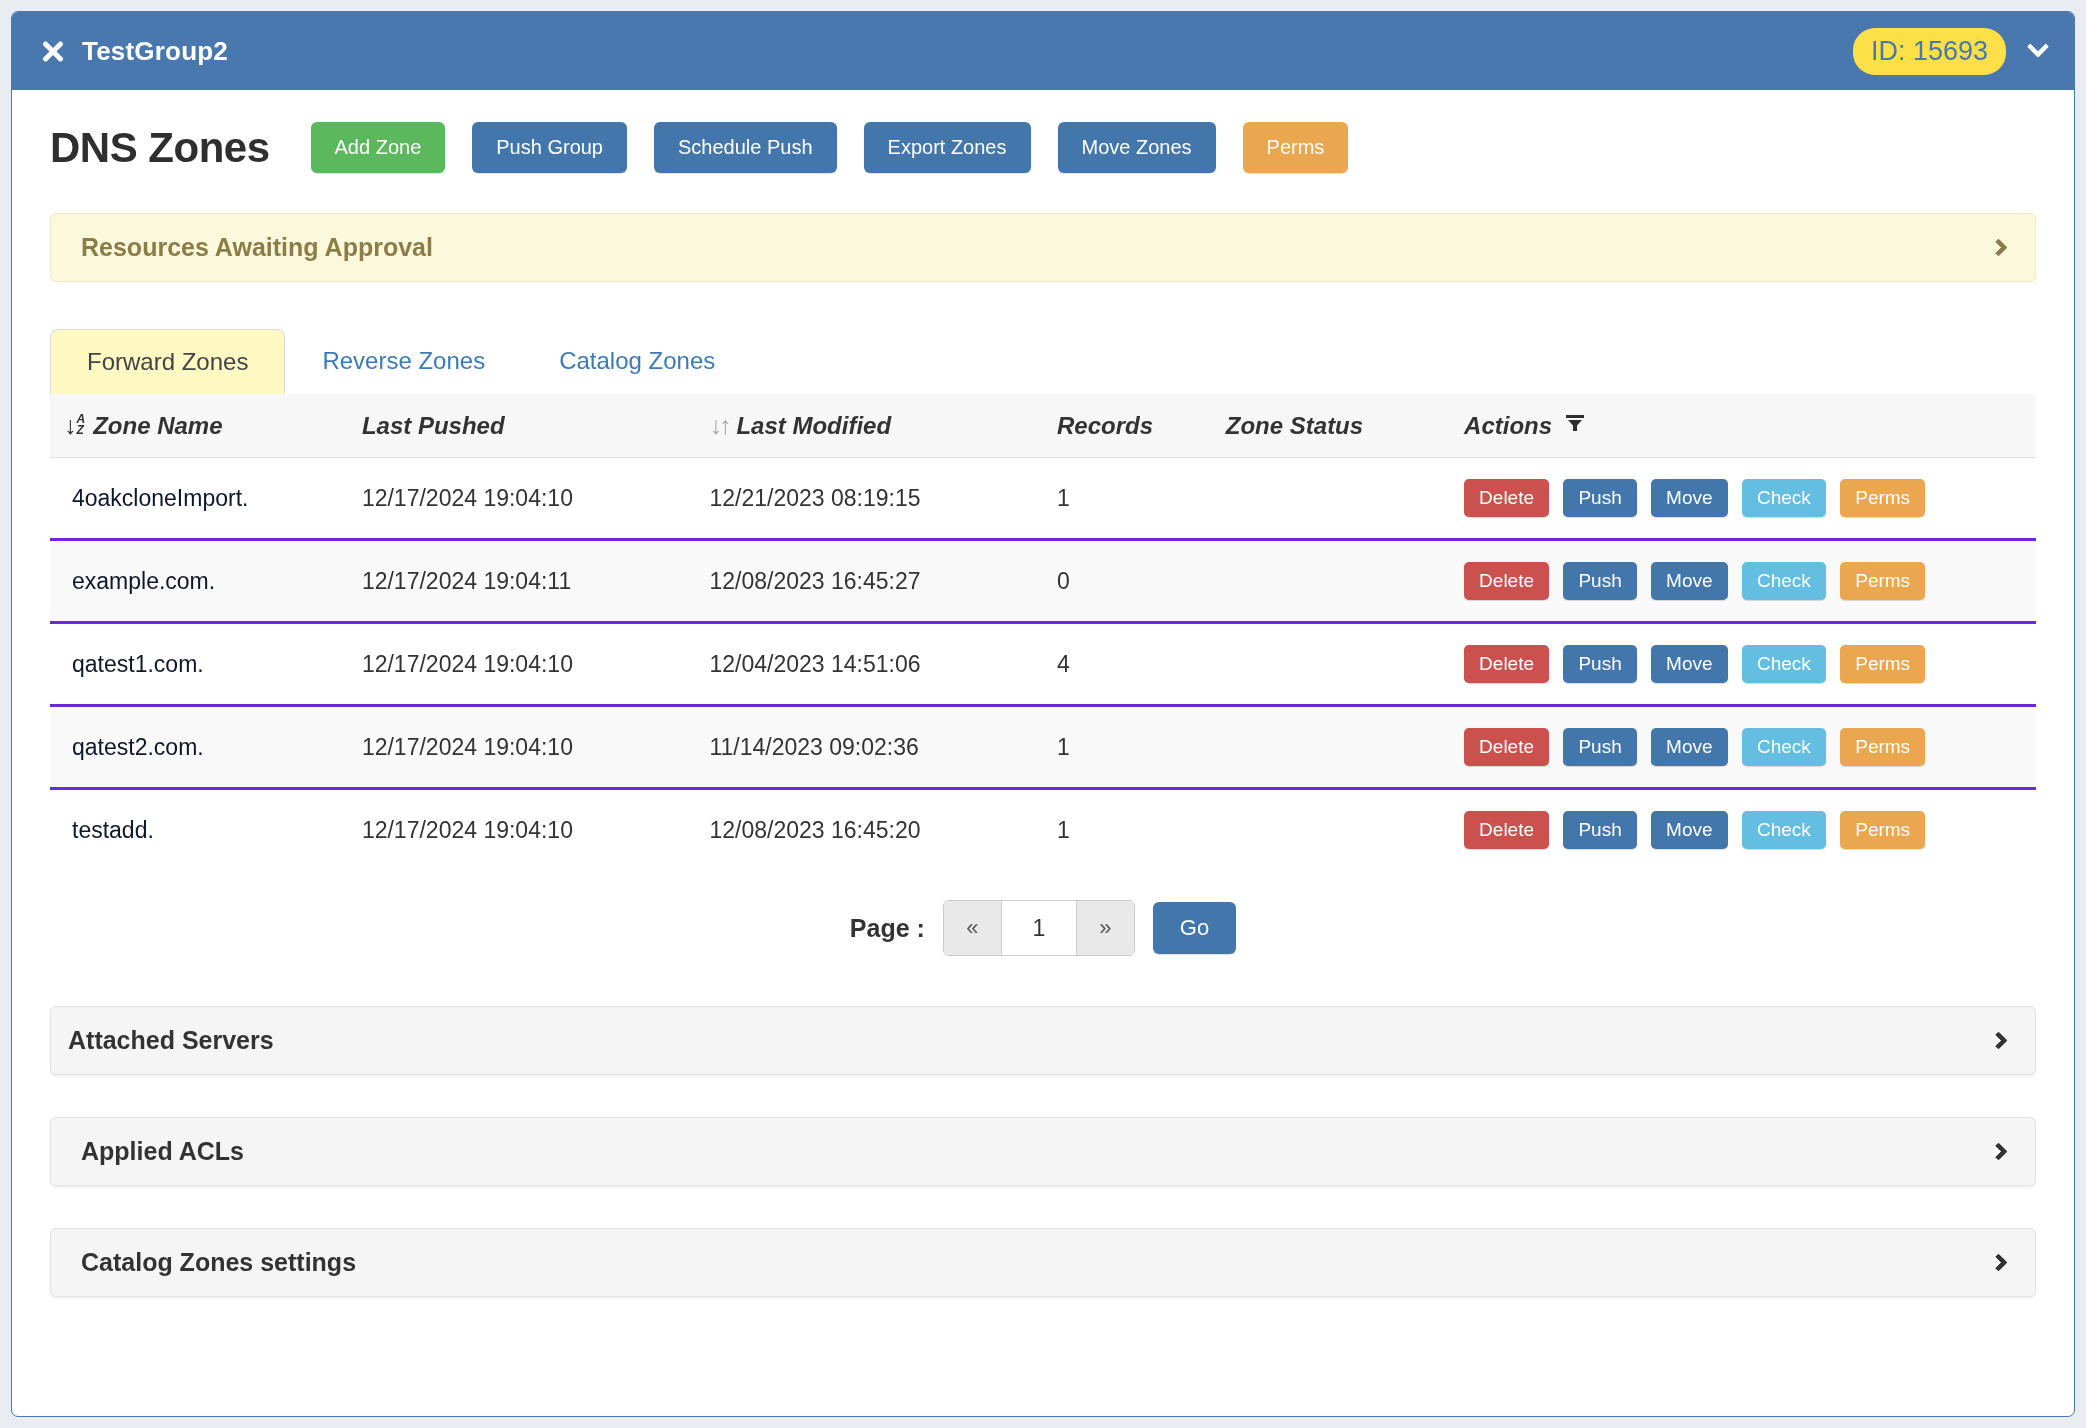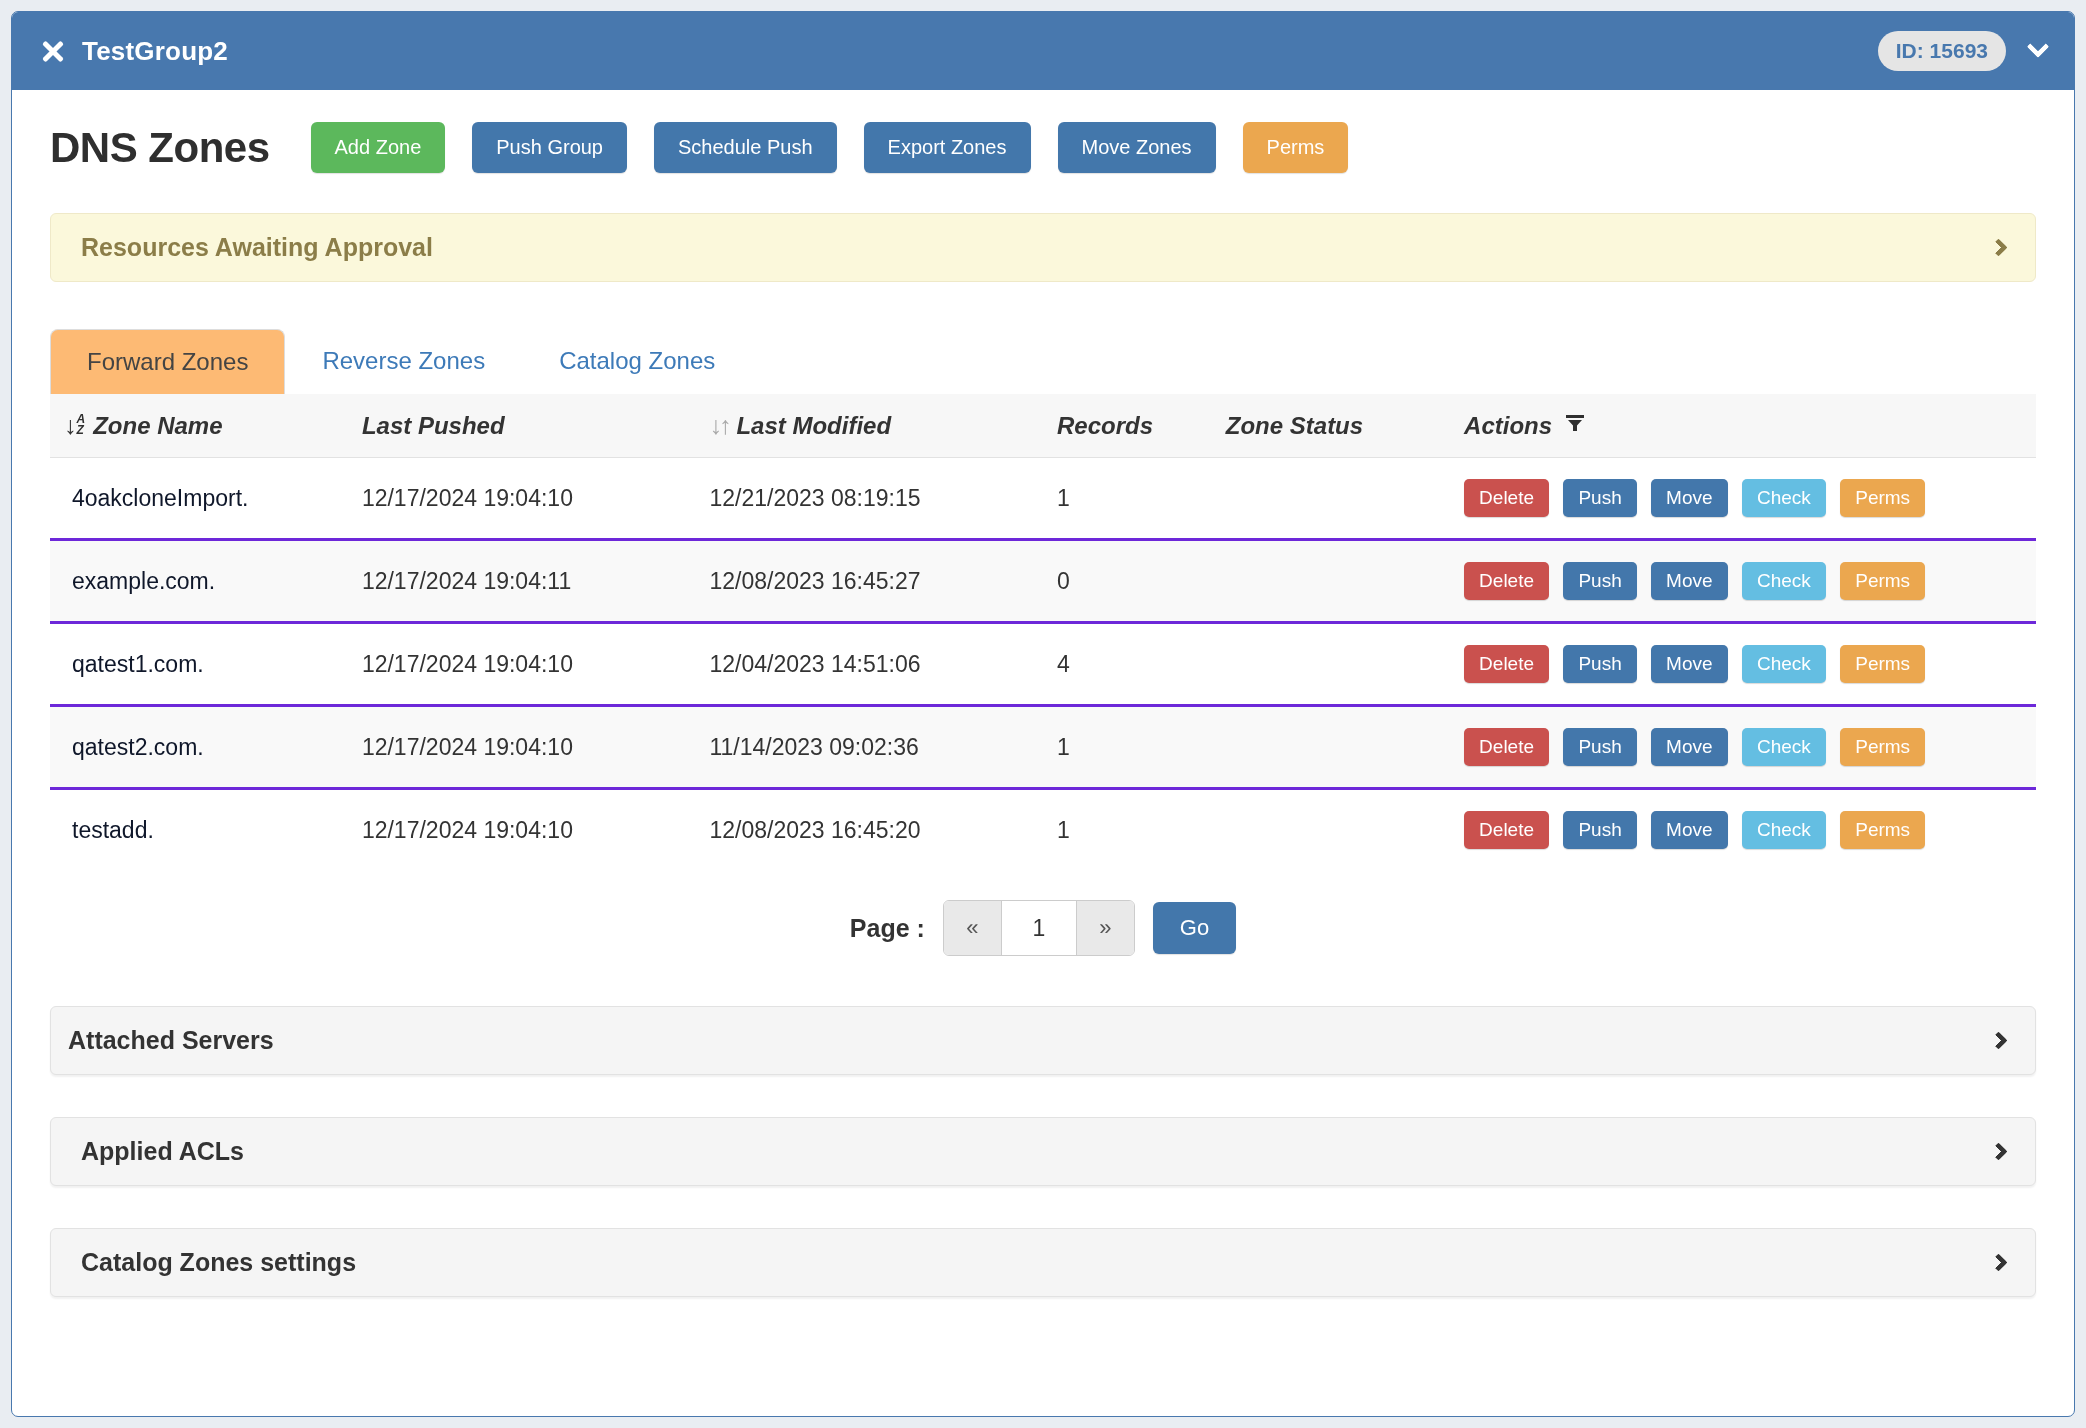--- a/index.html
+++ b/index.html
@@ -33,22 +33,22 @@
   }
   .close-x::before, .close-x::after {
     content: ""; position: absolute; left: 0; top: 11px;
     width: 26px; height: 5px; background: #fff; border-radius: 2px;
   }
   .close-x::before { transform: rotate(45deg); }
   .close-x::after  { transform: rotate(-45deg); }
   .card-title { font-size: 26px; font-weight: bold; letter-spacing: 0.2px; }
   .header-right { margin-left: auto; display: flex; align-items: center; gap: 24px; }
   .id-badge {
-    background: #e5e5e5; color: #4878ae;
-    font-size: 21px; font-weight: bold;
+    background: #fde047; color: #4878ae;
+    font-size: 27px; font-weight: normal;
     padding: 8px 18px; border-radius: 22px;
   }
   .chev-down {
     width: 16px; height: 16px;
     border-right: 5px solid #fff; border-bottom: 5px solid #fff;
     border-radius: 2px;
     transform: rotate(45deg) translate(-3px,-3px);
     cursor: pointer;
   }
   
@@ -81,21 +81,21 @@
     margin-left: auto; width: 13px; height: 13px;
     border-top: 5px solid #8b7d48; border-right: 5px solid #8b7d48;
     border-radius: 2px; transform: rotate(45deg);
   }
   
   .tabs { margin-top: 46px; display: flex; align-items: flex-end; }
   .tab {
     font-size: 24px; padding: 18px 36px; cursor: pointer; border-radius: 8px 8px 0 0;
   }
   .tab.active {
-    background: #fdba74; color: #444;
+    background: #fef9c3; color: #444;
     border: 1px solid #ddd; border-bottom: none;
   }
   .tab.inactive { color: #3d7ab8; border: 1px solid transparent; }
   
   table { width: 100%; border-collapse: collapse; table-layout: fixed; }
   thead th {
     background: #f7f7f7;
     font-size: 24px; font-weight: bold; color: #333;
     text-align: left; padding: 17px 14px;
     border-bottom: 1px solid #e2e2e2;

